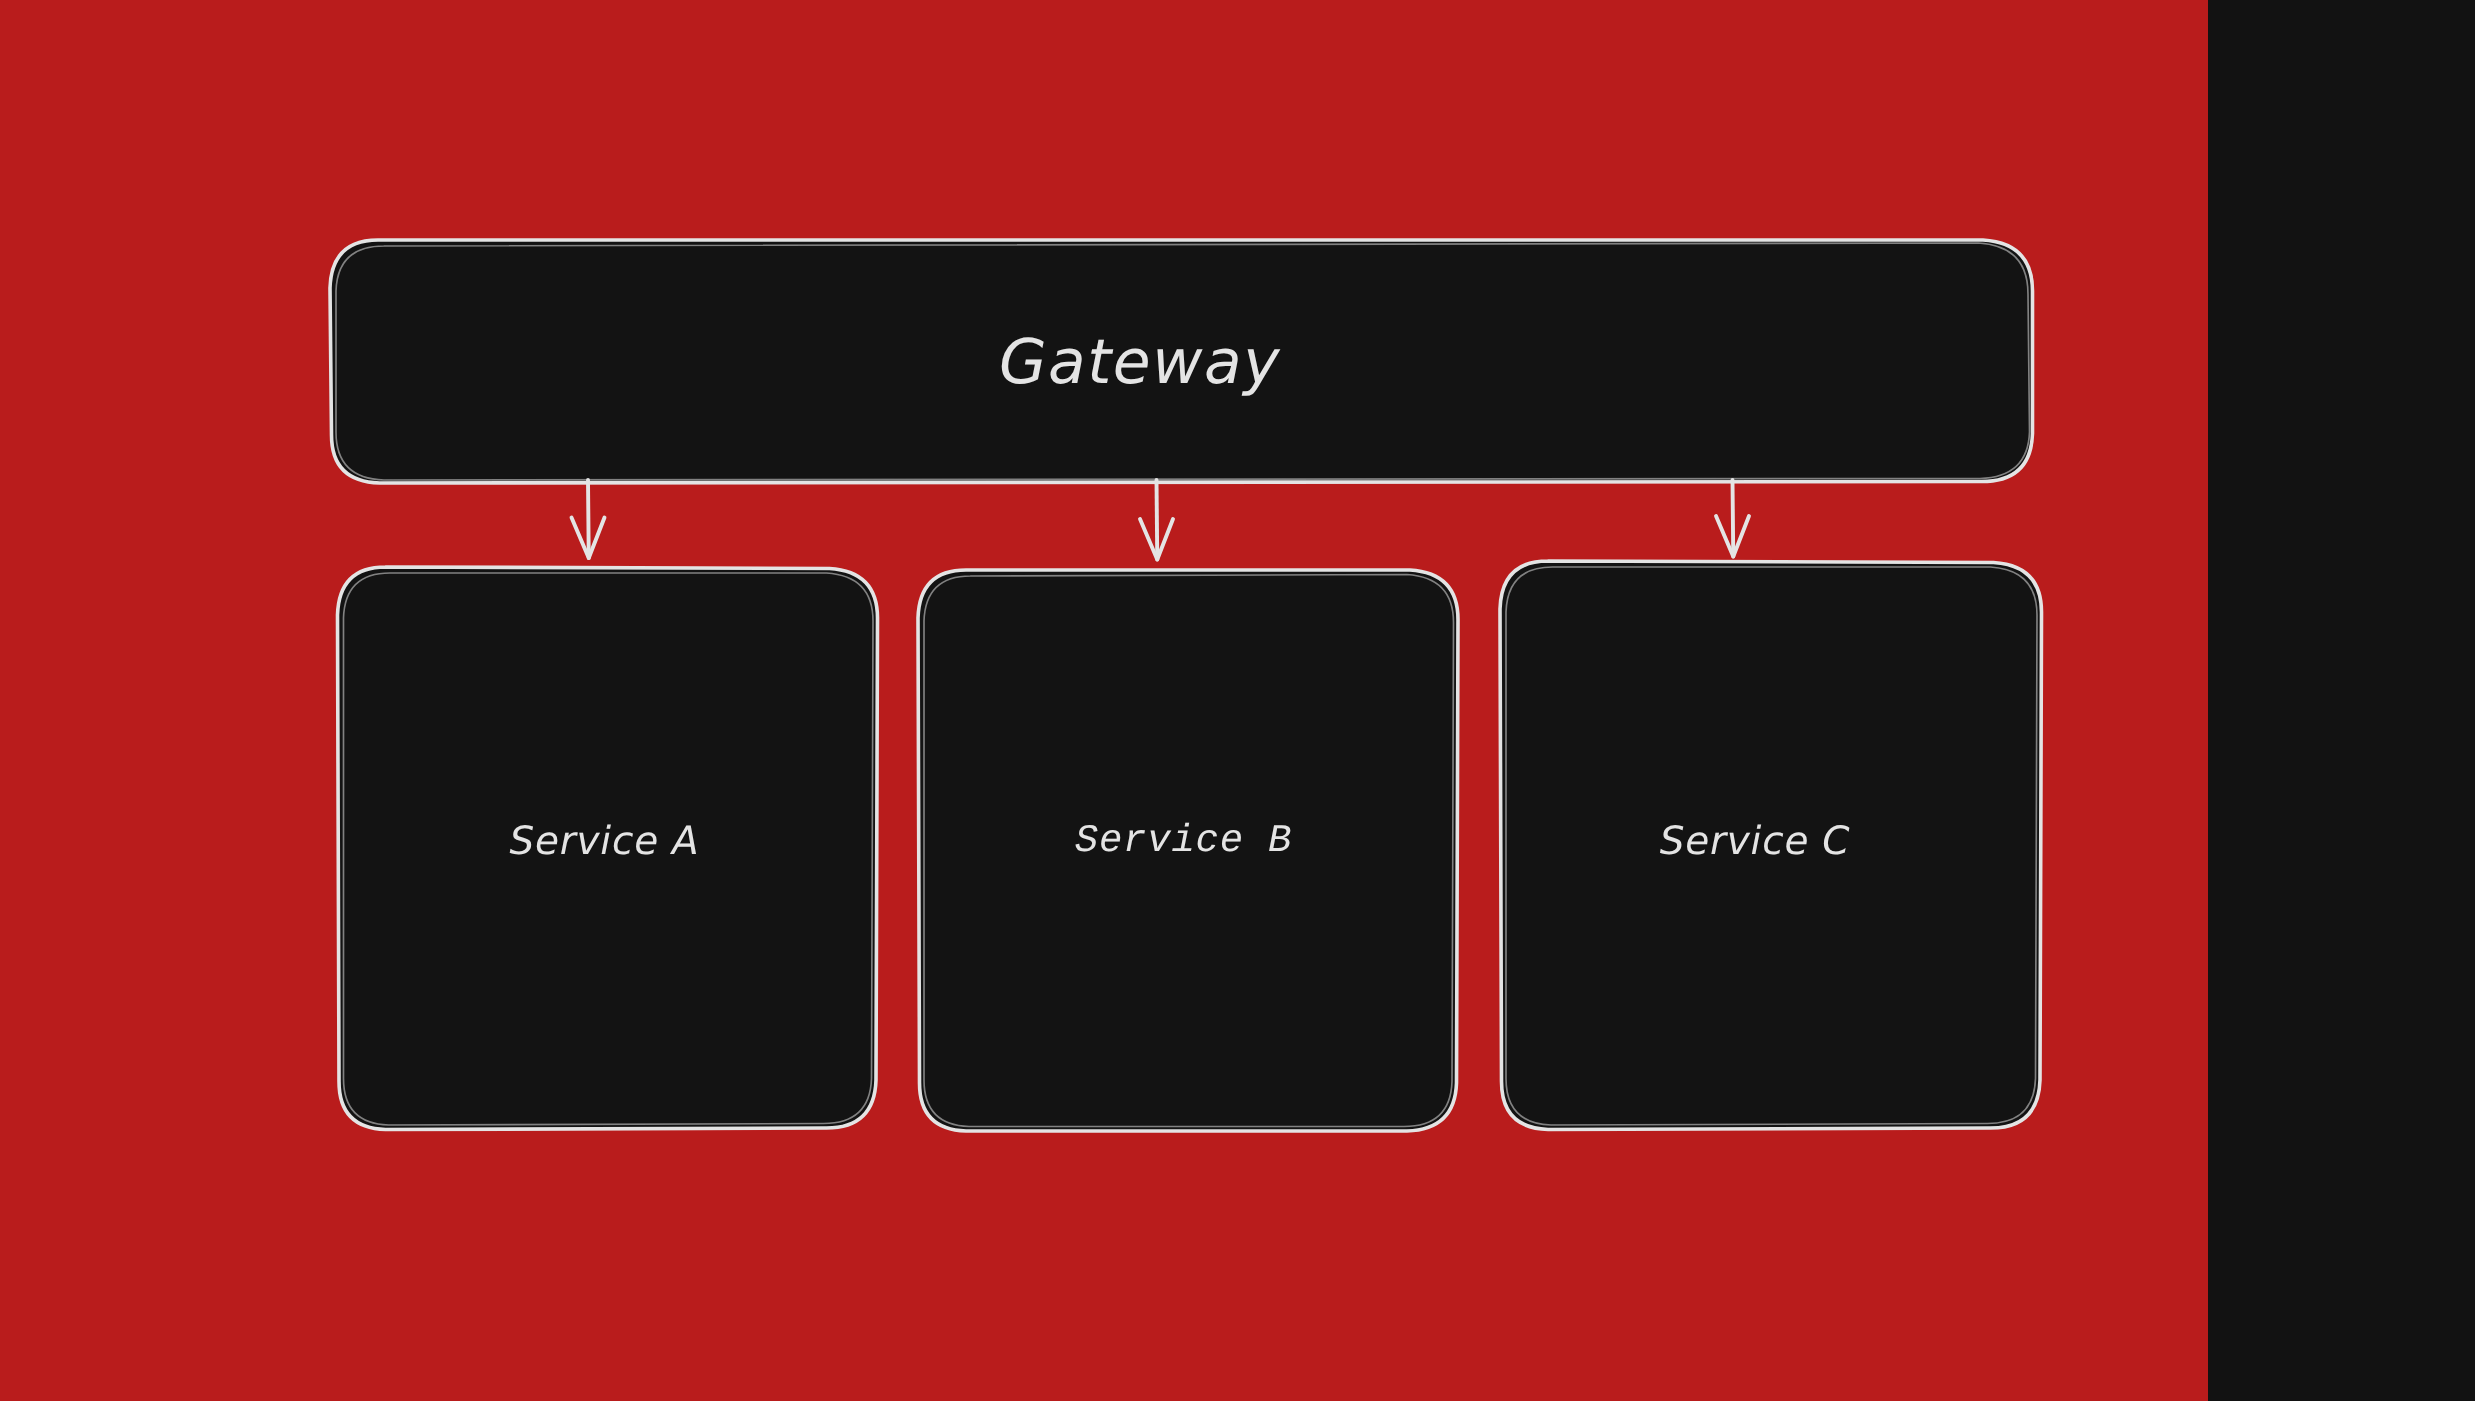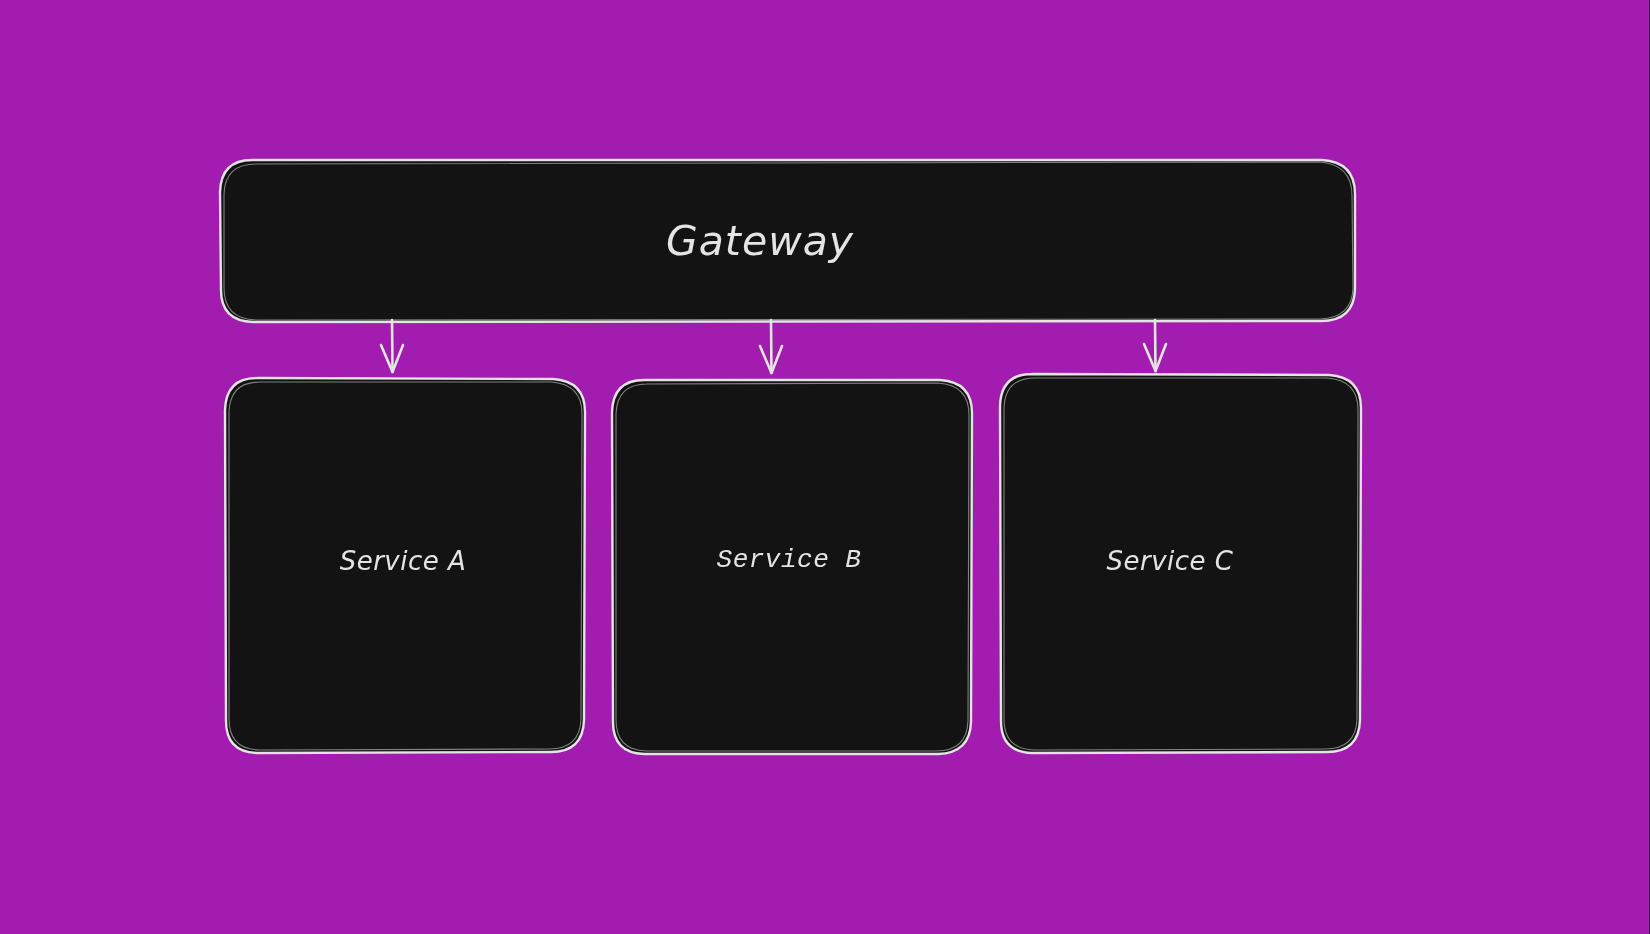--- a/index.html
+++ b/index.html
@@ -8,23 +8,23 @@
     background: #121212;
   }
   body {
     width: 1650px;
     height: 934px;
     overflow: hidden;
     font-family: "DejaVu Sans", sans-serif;
   }
   #canvas {
     position: relative;
-    width: 1649px;
+    width: 1472px;
     height: 934px;
-    background: #a21caf;
+    background: #b91c1c;
   }
   #diagram-svg {
     position: absolute;
     inset: 0;
     width: 1650px;
     height: 934px;
   }
   .node-label {
     position: absolute;
     color: #e4e4e4;

